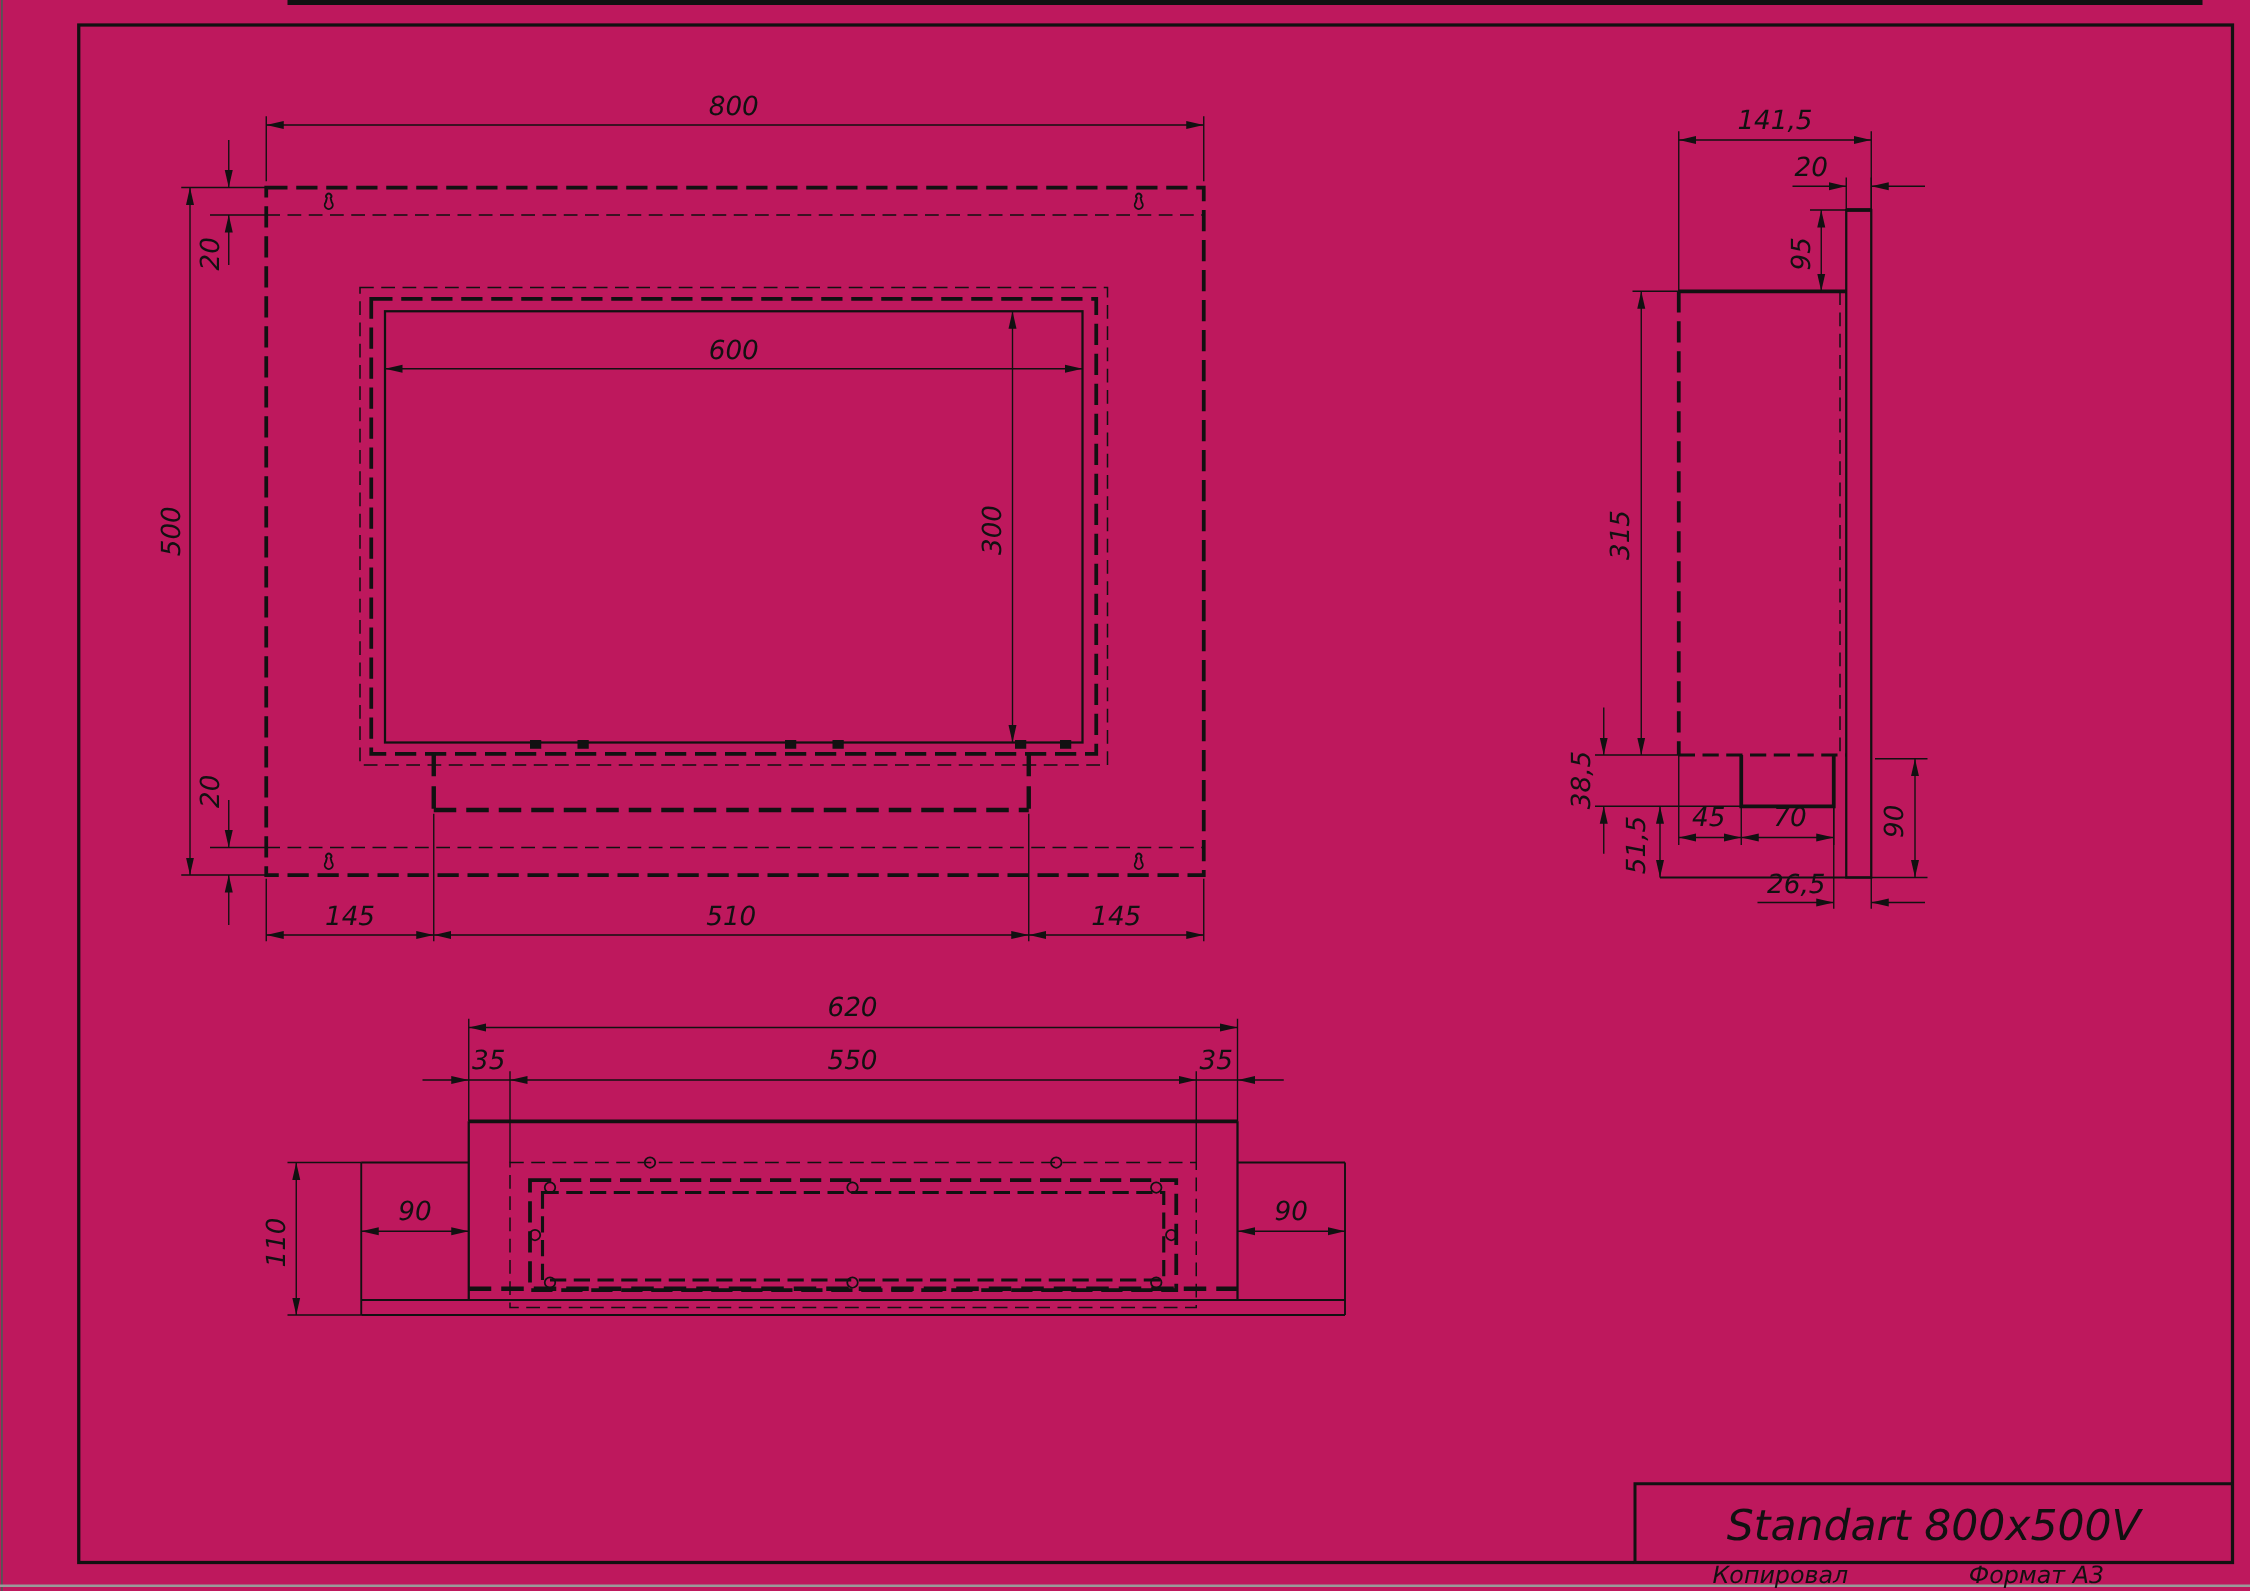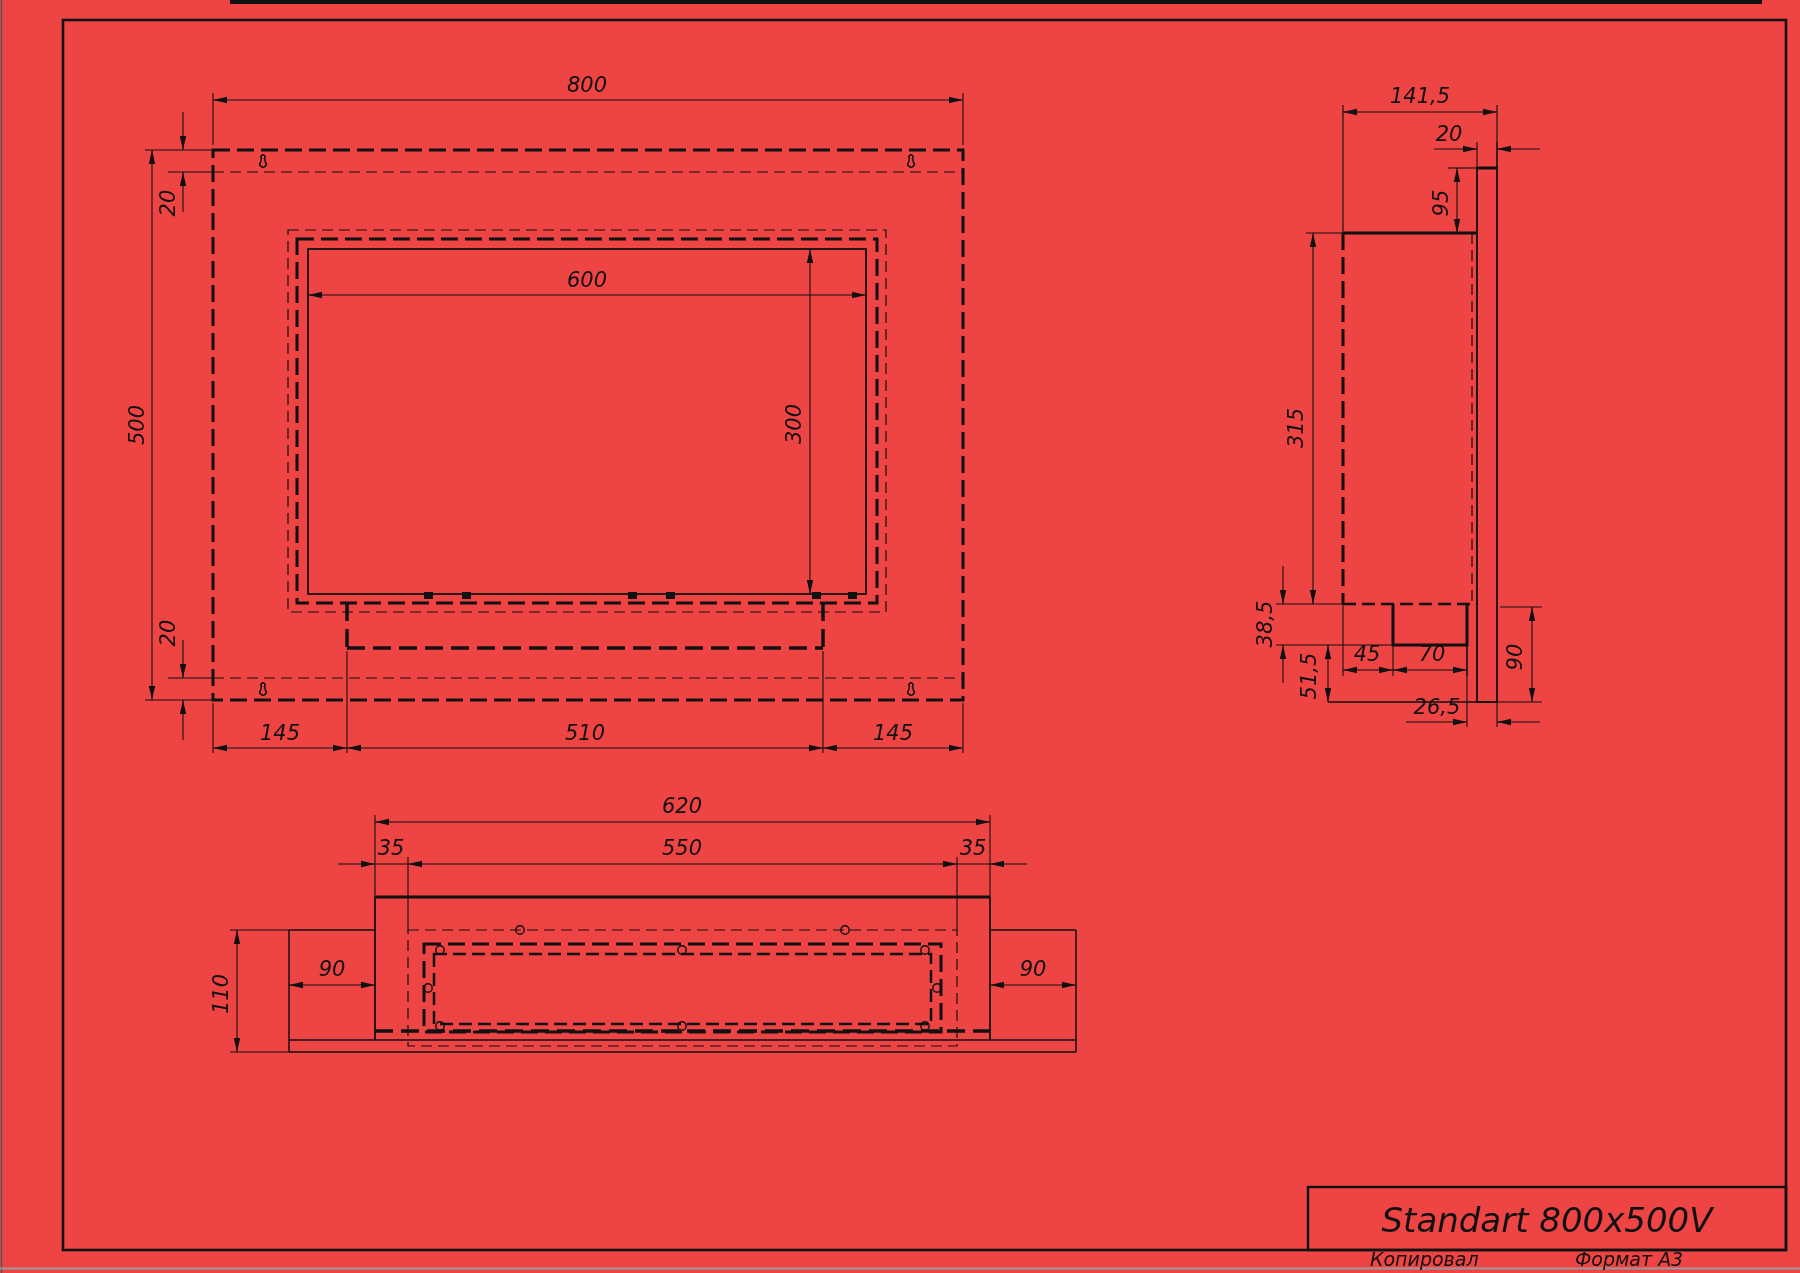--- a/index.html
+++ b/index.html
@@ -1,16 +1,16 @@
 <!DOCTYPE html>
 <html><head>
 <meta charset="utf-8">
 <style>
   html,body{margin:0;padding:0;background:#e8e8e8;}
-  .page{position:relative;width:1800px;height:1273px;background:#ef4444;overflow:hidden;}
+  .page{position:relative;width:1800px;height:1273px;background:#be185d;overflow:hidden;}
   svg{display:block;}
   .dimtext{font-family:"DejaVu Sans",sans-serif;font-style:italic;font-size:21px;fill:#111;}
   .titletext{font-family:"DejaVu Sans",sans-serif;font-style:italic;font-size:34px;fill:#111;}
   .foottext{font-family:"DejaVu Sans",sans-serif;font-style:italic;font-size:19px;fill:#111;}
   .thin15{stroke:#111;stroke-width:1.5;fill:none;}
   .med{stroke:#111;stroke-width:1.8;fill:none;}
   .thick{stroke:#111;stroke-width:3;fill:none;}
   .dash-thick{stroke:#111;stroke-width:3;fill:none;stroke-dasharray:17 7;}
   .dash-heavy{stroke:#111;stroke-width:3.5;fill:none;stroke-dasharray:18 8;}
   .dash-thin{stroke:#111;stroke-width:1.2;fill:none;stroke-dasharray:11 6;}

